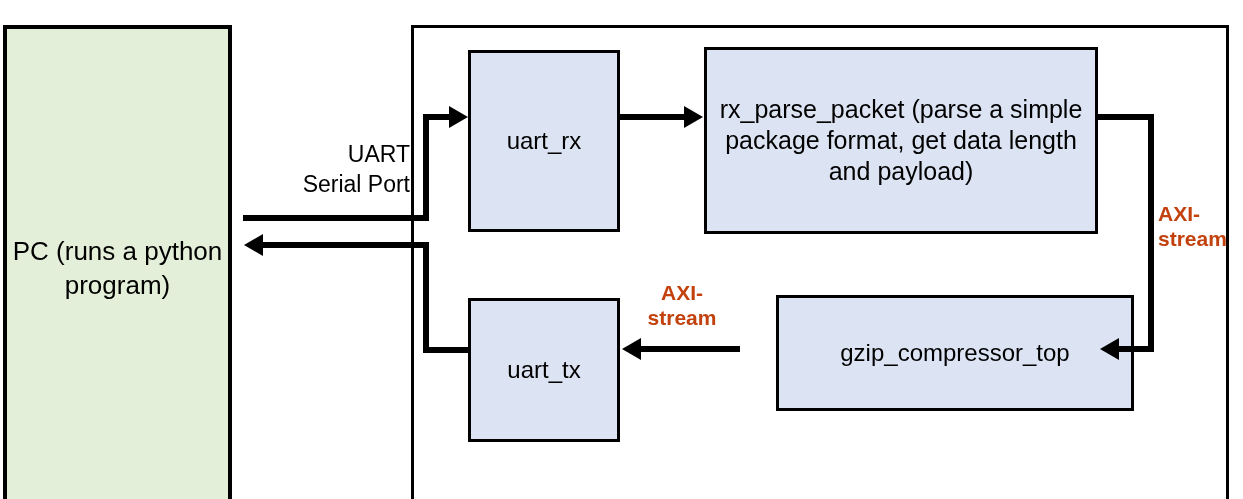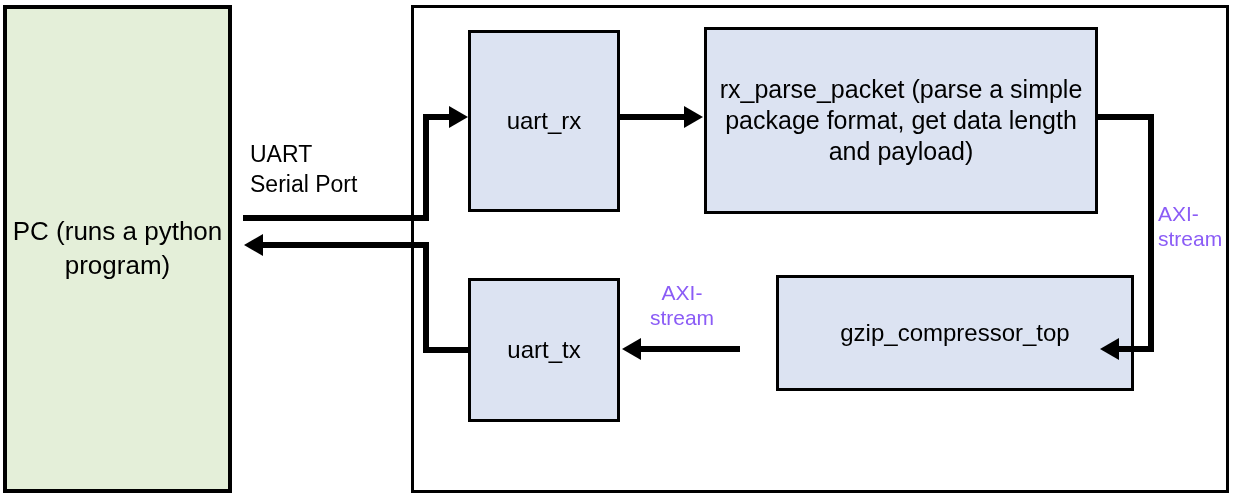--- a/index.html
+++ b/index.html
@@ -18,20 +18,21 @@
     overflow: hidden;
   }
   .box {
     position: absolute;
     box-sizing: border-box;
     display: flex;
     align-items: center;
     justify-content: center;
     text-align: center;
     color: #000000;
+    margin-top: 20px;
   }
   
   #pc-box {
     left: 3px;
     top: 5px;
     width: 229px;
     height: 488px;
     background: #e4efd9;
     border: 4px solid #000000;
     flex-direction: column;
@@ -83,46 +84,47 @@
   }
   .arrow.left {
     border-top: 11px solid transparent;
     border-bottom: 11px solid transparent;
     border-right: 19px solid #000000;
   }
 
   
   .label {
     position: absolute;
-    text-align: left;
+    text-align: right;
     color: #000000;
     z-index: 8;
     white-space: pre-line;
   }
   #uart-serial-label {
     left: 250px;
     top: 140px;
     width: 160px;
     font-size: 23px;
     line-height: 1.30;
   }
   #module-name-label {
     left: 580px;
     top: 450px;
     width: 450px;
     font-size: 26px;
   }
   .axi-label {
     position: absolute;
-    color: #8b5cf6;
+    color: #c2410c;
     font-size: 21px;
     line-height: 1.18;
     text-align: center;
     white-space: pre-line;
     z-index: 8;
+    font-weight: bold;
   }
   #axi-label-tx   { left: 630px;  top: 281px; width: 104px; }
   #axi-label-right{ left: 1158px; top: 202px; width: 76px; text-align: left; }
 </style>
 </head>
 <body>
 
 <div id="canvas">
 
   <div class="box" id="pc-box">

